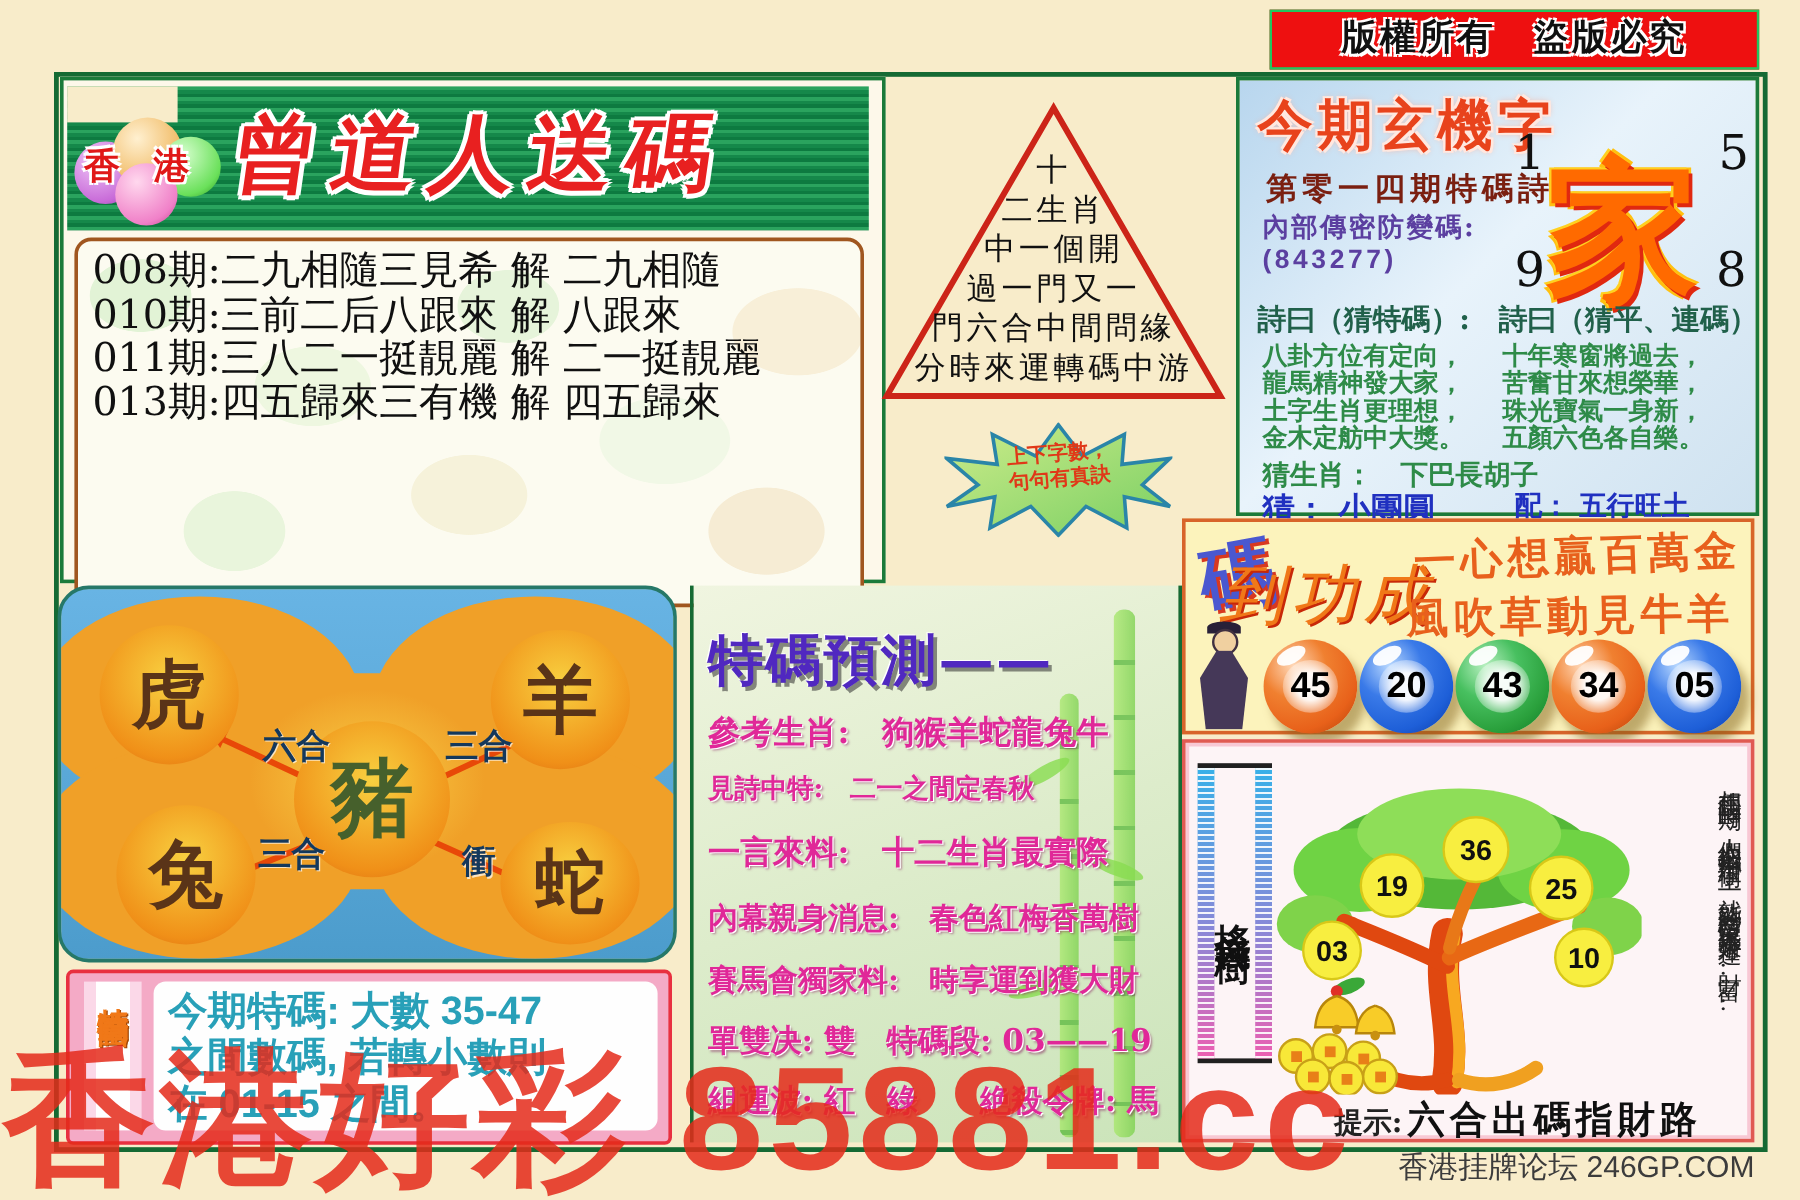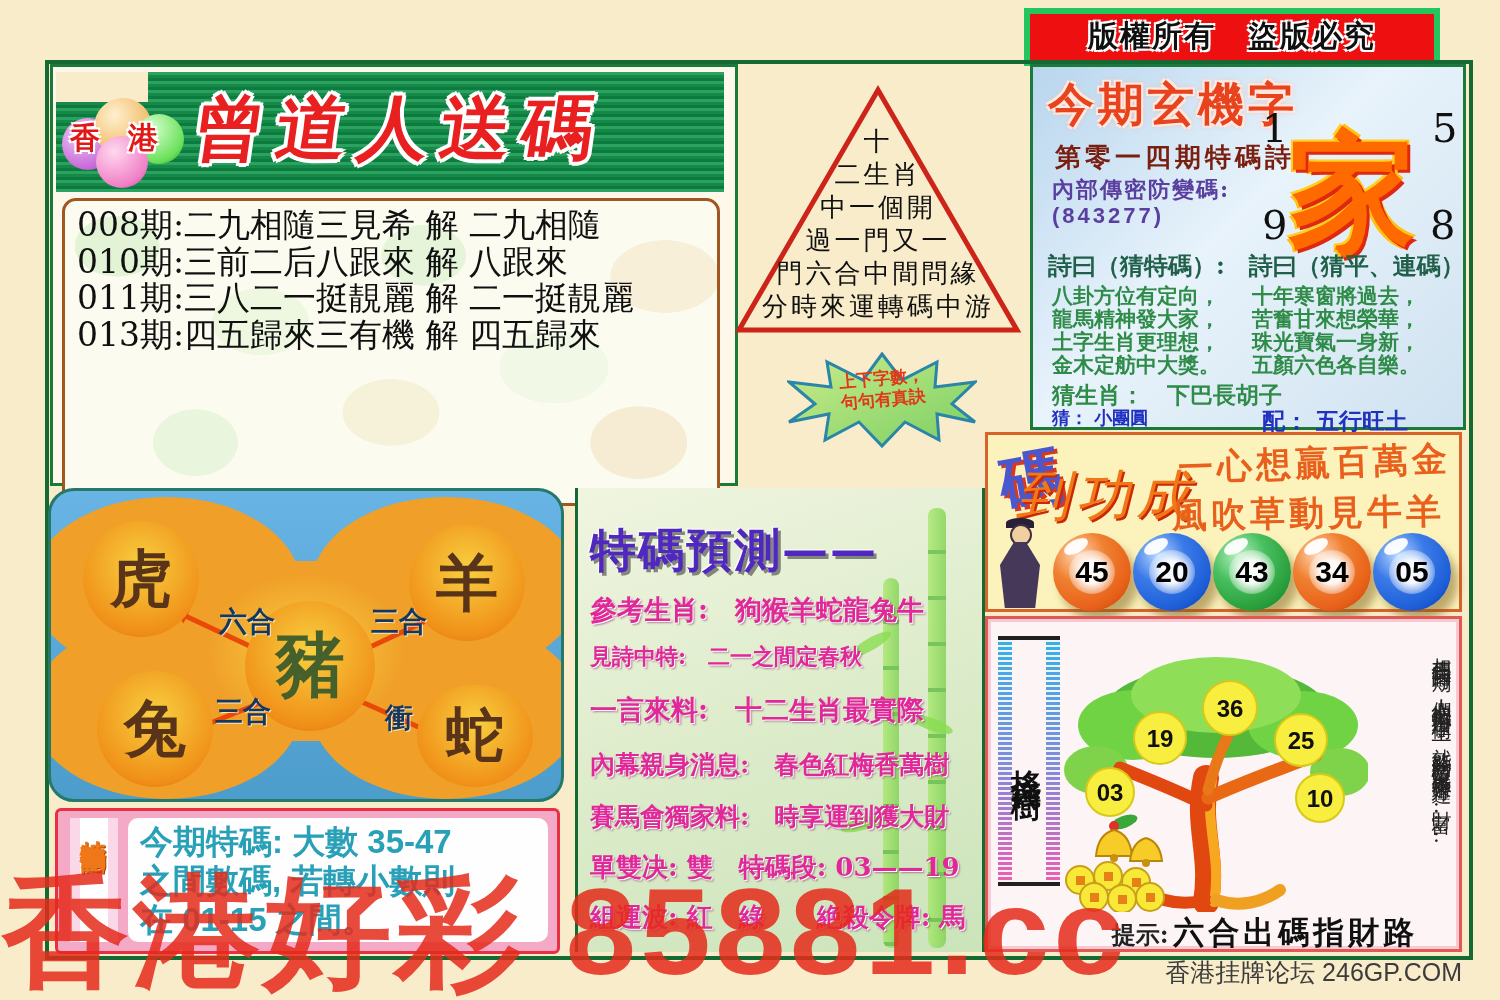--- a/index.html
+++ b/index.html
@@ -1,22 +1,22 @@
 <!DOCTYPE html>
 <html><head>
 <meta charset="utf-8">
 <style>
   html,body{margin:0;padding:0;}
   body{width:1500px;height:1000px;position:relative;background:#f8ecca;
        font-family:"Liberation Sans",sans-serif;overflow:hidden;}
   .abs{position:absolute;}
 
   
-  #copyright{left:1024px;top:8px;width:404px;height:46px;background:#ee1010;
-    border:6px solid #22c55e;color:#101010;font-weight:900;font-size:30px;line-height:44px;
+  #copyright{left:1058px;top:8px;width:404px;height:46px;background:#ee1010;
+    border:2px solid #22c55e;color:#101010;font-weight:900;font-size:30px;line-height:44px;
     text-align:center;letter-spacing:2px;font-family:"DejaVu Serif",serif;
     text-shadow:-2px -2px 0 #fff,2px -2px 0 #fff,-2px 2px 0 #fff,2px 2px 0 #fff;}
 
   
   #frame{left:45px;top:60px;width:1420px;height:892px;border:4px solid #156a33;}
 
   
   #left-box{left:50px;top:64px;width:682px;height:416px;border:3px solid #1b7a3a;background:#fdf8ea;}
   #title-banner{left:56px;top:72px;width:668px;height:120px;
     background:repeating-linear-gradient(180deg,#2aa35e 0 3px,#15884a 3px 6px,#0d7a40 6px 9px);}
@@ -70,21 +70,21 @@
   #big-char{left:1288px;top:108px;font-size:128px;font-weight:900;color:#ff6a00;font-family:"DejaVu Serif",serif;
     text-shadow:3px 3px 0 #e02810,-2px -2px 0 #ffd020,2px -2px 0 #ffc010,-2px 2px 0 #ffc010;}
   .corner-num{position:absolute;font-size:40px;color:#101010;font-family:"DejaVu Serif",serif;}
   #num-tl{left:1262px;top:105px;} #num-tr{left:1432px;top:105px;}
   #num-bl{left:1262px;top:202px;} #num-br{left:1430px;top:202px;}
   #verse-header{left:1048px;top:250px;font-size:24px;font-weight:900;color:#20604a;font-family:"DejaVu Serif",serif;white-space:nowrap;}
   .verse-col{position:absolute;top:284px;font-family:"DejaVu Serif",serif;font-size:21px;font-weight:900;
     color:#2e8b48;line-height:23px;white-space:nowrap;}
   #verse-left{left:1052px;} #verse-right{left:1252px;}
   #zodiac-line{left:1052px;top:380px;font-size:23px;font-weight:900;color:#2e8b48;font-family:"DejaVu Serif",serif;white-space:nowrap;}
-  #guess-line{left:1052px;top:406px;font-size:18px;font-weight:900;color:#2030c0;font-family:"DejaVu Serif",serif;white-space:nowrap;text-align:center;}
+  #guess-line{left:1052px;top:406px;font-size:27px;font-weight:900;color:#2030c0;font-family:"DejaVu Serif",serif;white-space:nowrap;text-align:center;}
   #match-line{left:1262px;top:406px;font-size:23px;font-weight:900;color:#2030c0;font-family:"DejaVu Serif",serif;white-space:nowrap;}
 
   
   #success{left:985px;top:432px;width:477px;height:180px;background:#fcf3bc;border:3px solid #d8642a;box-sizing:border-box;}
   #success-char{left:1000px;top:438px;font-size:62px;font-weight:900;color:#4a58d0;transform:rotate(-10deg);
     font-family:"DejaVu Serif",serif;text-shadow:3px 3px 0 #d83820;}
   #success-rest{left:1016px;top:460px;font-size:54px;font-weight:400;color:#f07818;font-style:italic;
     letter-spacing:6px;font-family:"DejaVu Serif",serif;text-shadow:2px 2px 0 #c82808;}
   #slogan1{left:1178px;top:440px;font-size:35px;font-weight:900;color:#e8601c;letter-spacing:4px;
     font-family:"DejaVu Serif",serif;transform:rotate(-2deg);white-space:nowrap;}

